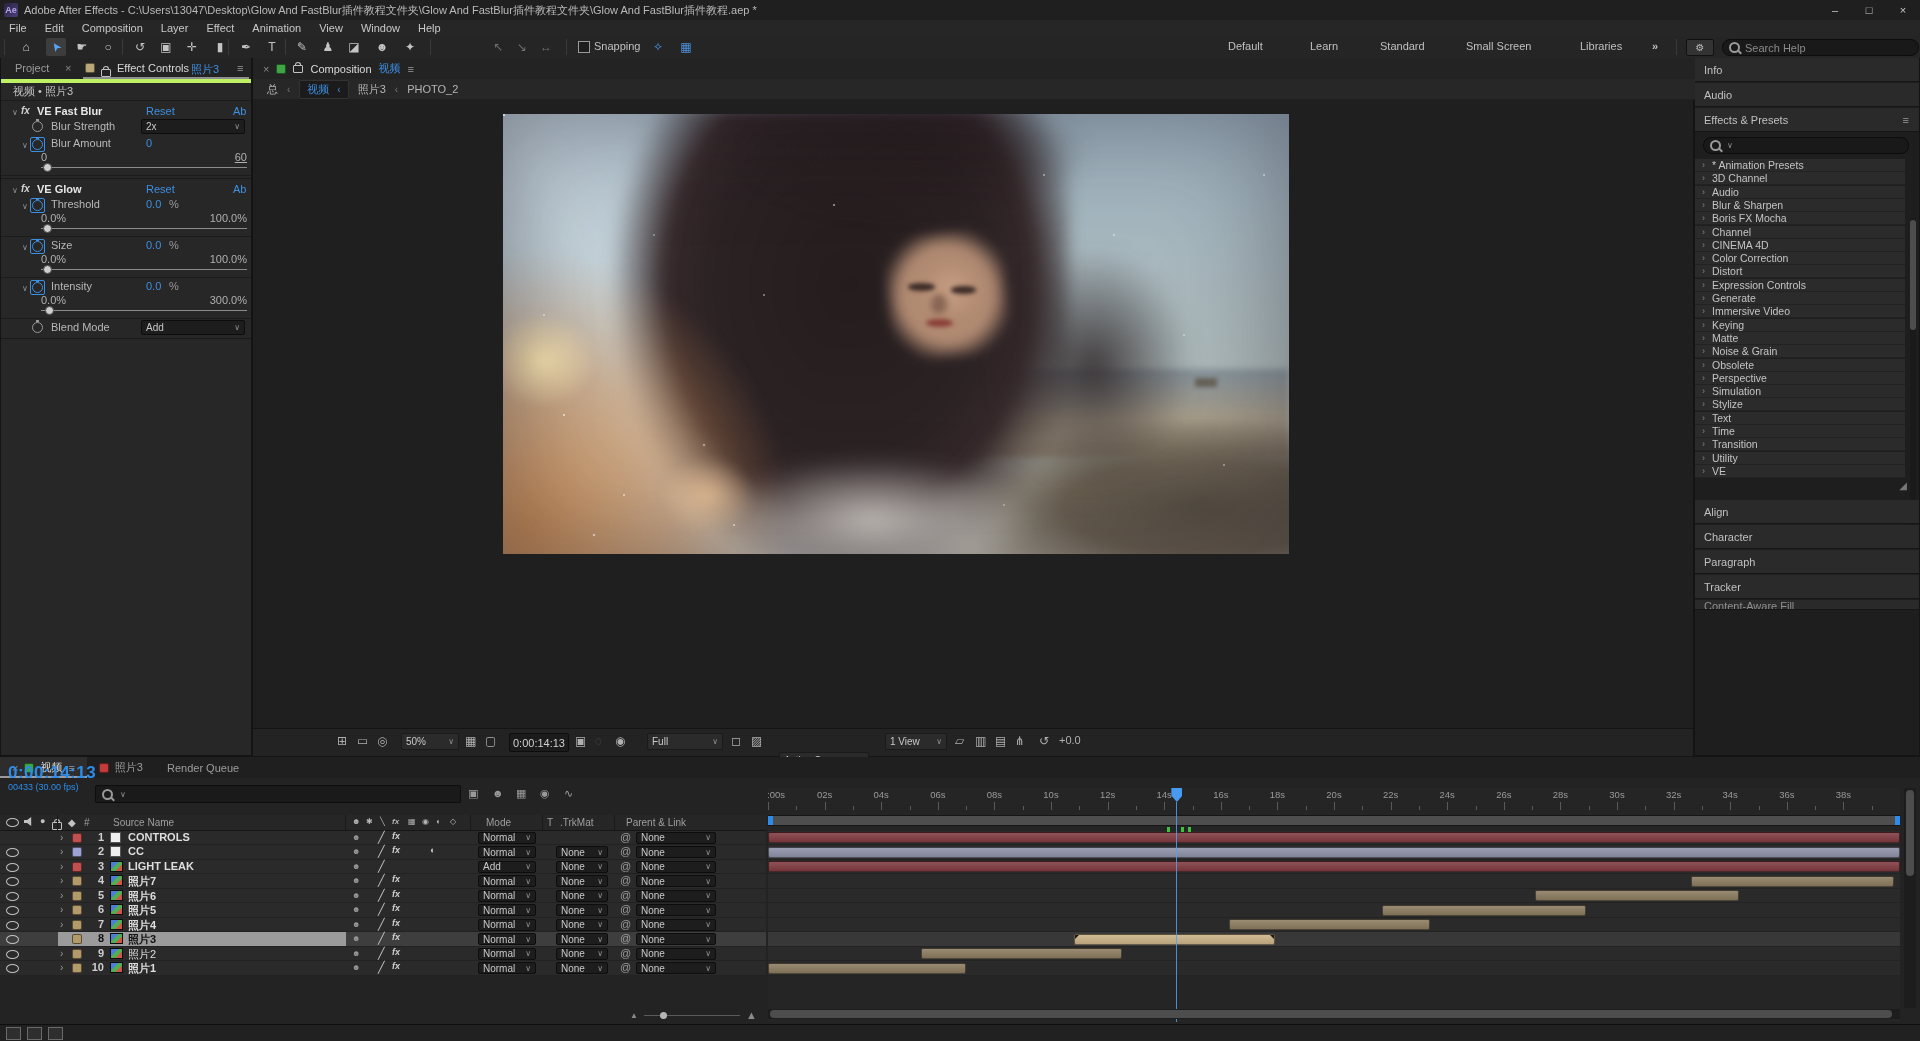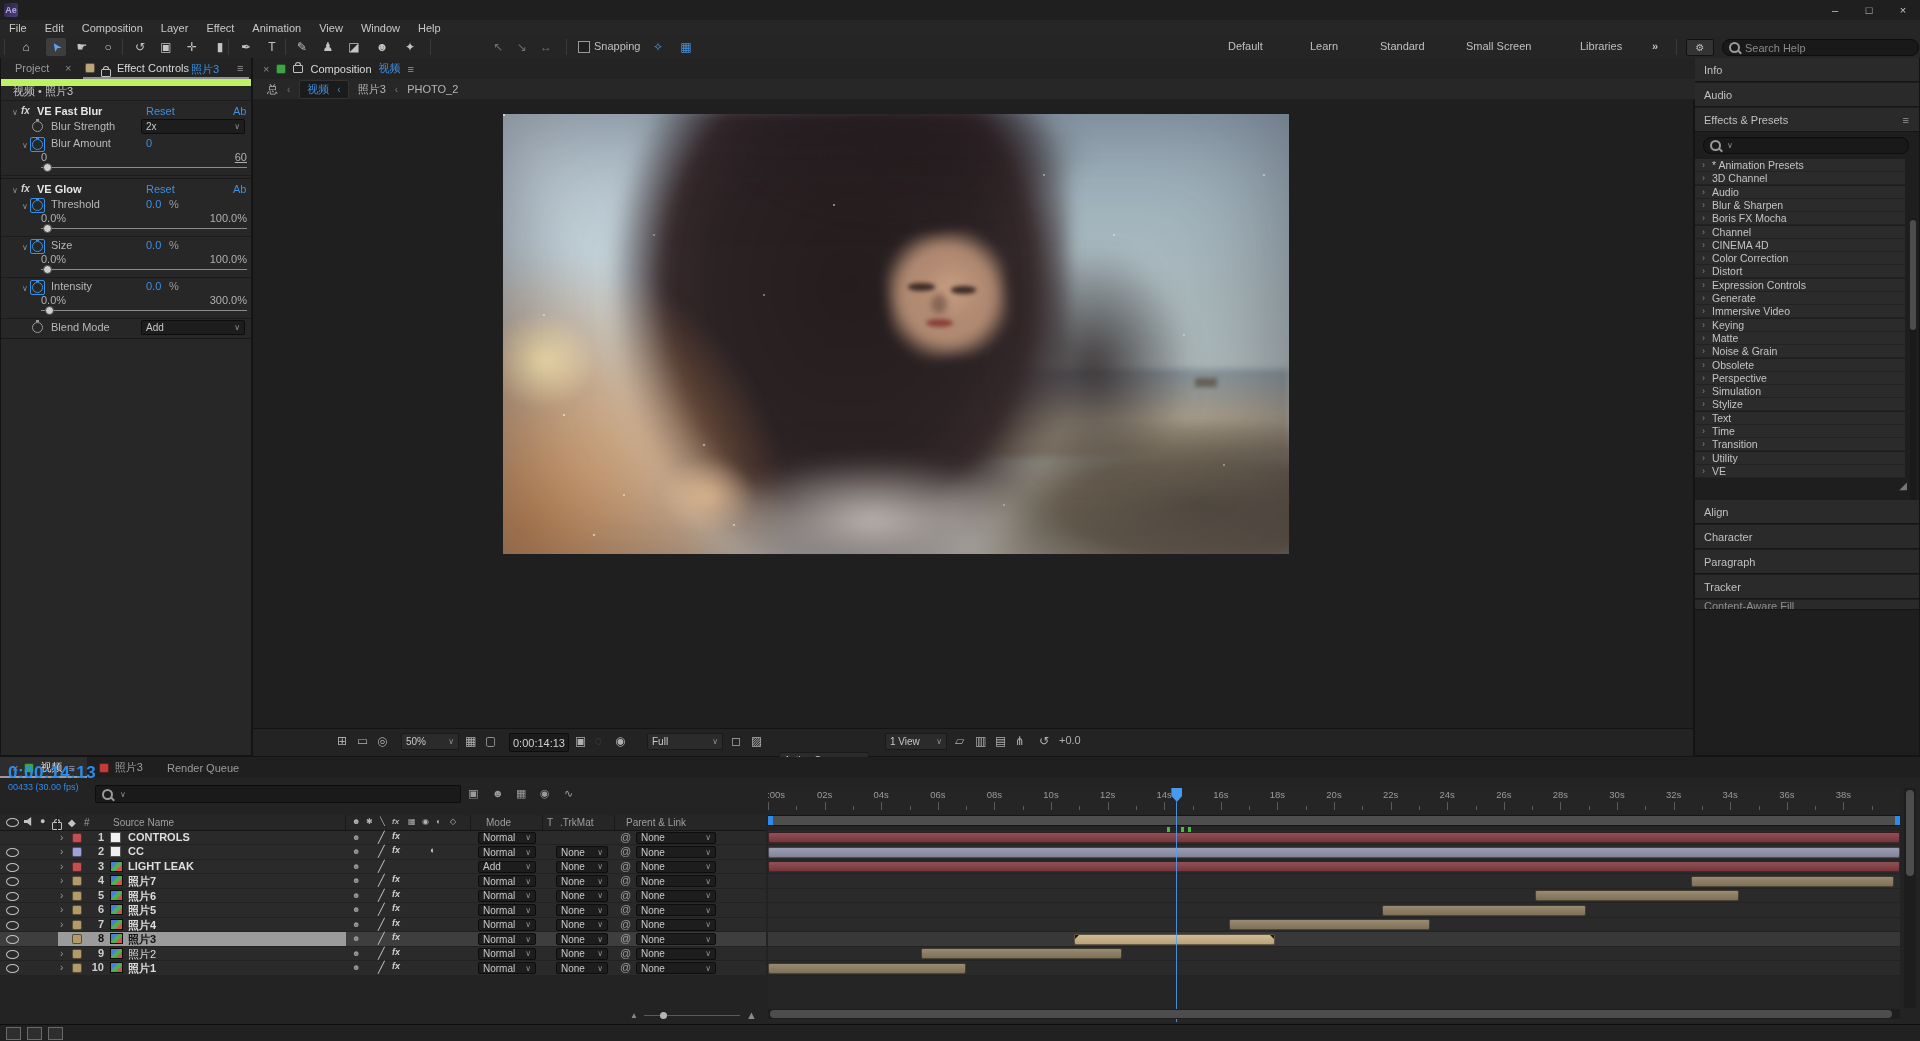--- a/index.html
+++ b/index.html
@@ -43,21 +43,21 @@
   .sw.on::before{background:#3d8fe0;}
   .swframe{border:1px solid #3d8fe0;border-radius:2px;padding:1px;display:inline-flex;}
   .blue{color:#3d8fe0;}
   .fxbadge{font-style:italic;font-weight:bold;font-size:10px;color:#d0d0d0;}
   .ic-solid{width:11px;height:11px;background:#f0f0f0;border:1px solid #555;display:inline-block;box-sizing:border-box;}
   .ic-footage{width:13px;height:11px;border:1px solid #0c0c0c;display:inline-block;box-sizing:border-box;
     background:linear-gradient(135deg,#4a7fd4 0%,#4a7fd4 38%,#53ae53 38%,#53ae53 66%,#cf5648 66%);}
   .chip{width:10px;height:10px;border-radius:2px;border:1px solid rgba(0,0,0,.5);display:inline-block;box-sizing:border-box;}
   
   #ecpanel{left:1px;top:58px;width:250px;height:697px;background:#272727;}
-  #ectabs{position:absolute;left:0;top:0;width:250px;height:21px;background:#232323;border-bottom:7px solid #bef264;}
+  #ectabs{position:absolute;left:0;top:0;width:250px;height:21px;background:#232323;border-bottom:4px solid #bef264;}
   .seprow{position:absolute;left:0;width:250px;height:1px;background:#1c1c1c;}
   .eclabel{color:#b8b8b8;}
   .ecval{color:#3d8fe0;}
   
   #comppanel{left:253px;top:58px;width:1440px;height:697px;background:#272727;}
   #comptabbar{position:absolute;left:0;top:0;width:1440px;height:21px;background:#232323;border-bottom:1px solid #161616;display:flex;align-items:center;gap:7px;padding-left:10px;}
   #crumbbar{position:absolute;left:0;top:21px;width:1440px;height:20px;background:#272727;display:flex;align-items:center;gap:9px;padding-left:14px;border-bottom:1px solid #1d1d1d;}
   #viewer{position:absolute;left:0;top:41px;width:1440px;height:629px;background:#1f1f1f;overflow:hidden;}
   #photo{position:absolute;left:250px;top:15px;width:786px;height:440px;overflow:hidden;
     background:linear-gradient(180deg,#9fb4c2 0%,#aebbbc 55%,#b8b2a2 100%);}
@@ -103,20 +103,21 @@
   #vscroll .bar2{position:absolute;left:2px;top:2px;width:8px;height:86px;background:#4d4d4d;border-radius:4px;}
   #statusbar{position:absolute;left:0;top:267px;width:1920px;height:17px;background:#212121;border-top:1px solid #0e0e0e;display:flex;align-items:center;gap:6px;padding-left:6px;box-sizing:border-box;}
   .sbic{width:13px;height:11px;border:1px solid #6a6a6a;background:#2e2e2e;display:inline-block;}
   .zoommt{position:absolute;top:2px;color:#8a8a8a;font-size:8px;}
 </style>
 </head>
 <body>
 
 <div id="titlebar" class="abs">
   <div id="appbadge">Ae</div>
+  <div id="apptitle">Adobe After Effects - C:\Users\13047\Desktop\Glow And FastBlur插件教程文件夹\Glow And FastBlur插件教程文件夹\Glow And FastBlur插件教程.aep *</div>
   <div style="flex:1"></div>
   <div class="winctl">–</div>
   <div class="winctl">□</div>
   <div class="winctl">×</div>
 </div>
 
 <div id="menubar" class="abs">
     <span class="menuitem">File</span>
     <span class="menuitem">Edit</span>
     <span class="menuitem">Composition</span>

